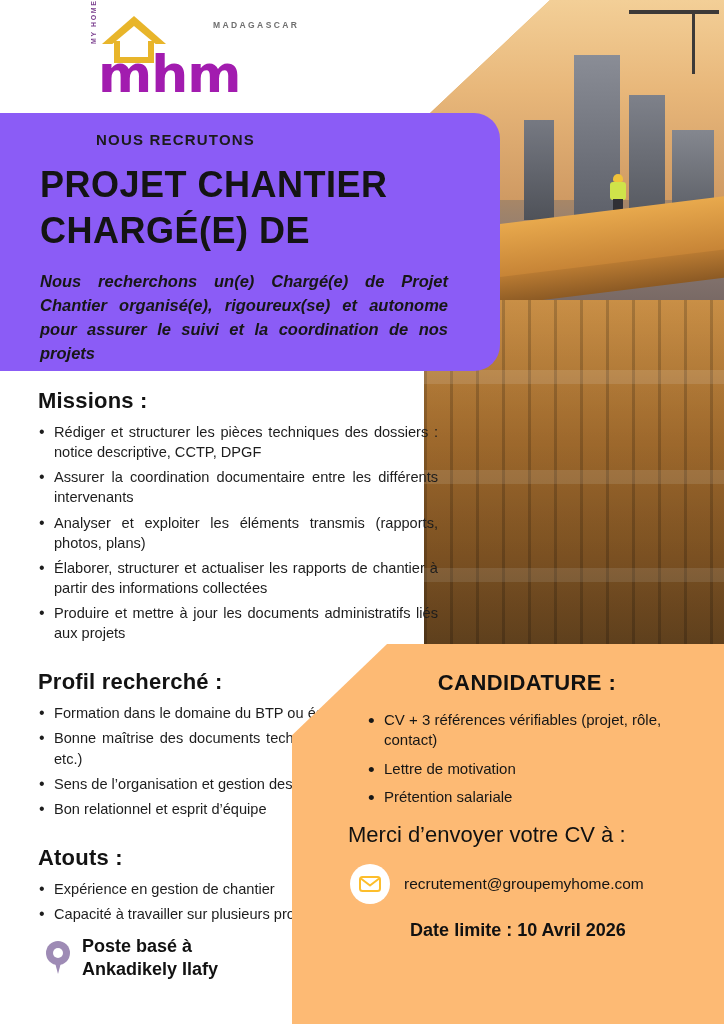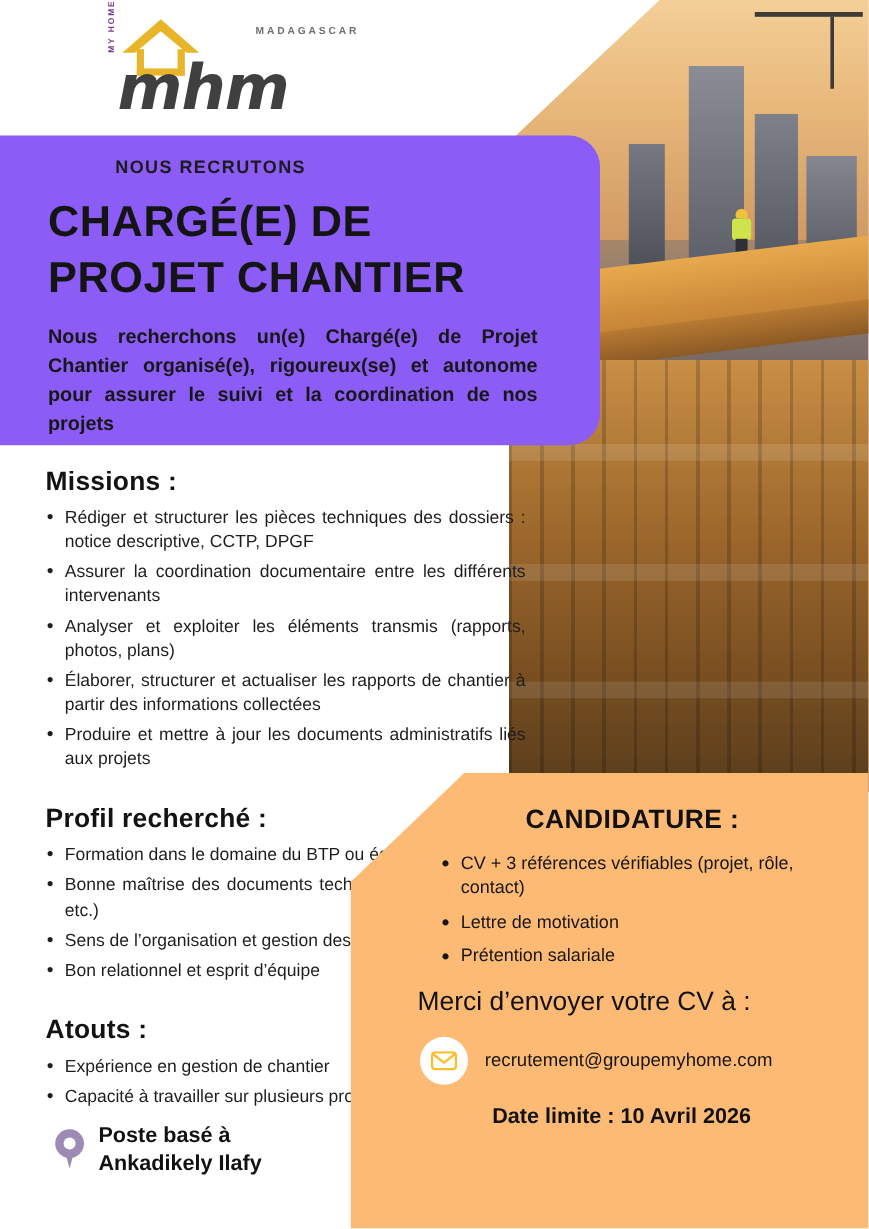--- a/index.html
+++ b/index.html
@@ -104,24 +104,23 @@
     transform: rotate(-90deg); transform-origin: left top;
     font-size: 7px; letter-spacing: 1.6px; color: #7b3f8f; font-weight: bold;
     white-space: nowrap;
   }
   .logo-mada {
     position: absolute; left: 148px; top: 6px;
     font-size: 8.5px; letter-spacing: 2.4px; color: #6f6f6f; font-weight: bold; padding-left: 13px;
   }
   .logo-mhm {
     position: absolute; left: 46px; top: 34px;
-    font-size: 52px; font-weight: 800; color: #404040; letter-spacing: -1px;
+    font-size: 52px; font-weight: 800; color: #a21caf; letter-spacing: -1px;
     line-height: 1;
     font-family: "DejaVu Sans", sans-serif;
-    font-style: italic;
   }
 
   
   .header-panel {
     position: absolute; left: 0; top: 113px;
     width: 500px; height: 258px;
     background: #8b5cf6;
     border-top-right-radius: 26px;
     border-bottom-right-radius: 26px;
     padding: 18px 40px 14px 40px;
@@ -130,21 +129,21 @@
     font-size: 15px; font-weight: 800; letter-spacing: 1.2px; color: #1b1b1b;
     margin-left: 56px;
   }
   .job-title {
     margin-top: 14px;
     font-size: 36px; font-weight: 800; color: #141414; letter-spacing: .5px;
     line-height: 1.28;
   }
   .intro {
     margin-top: 16px;
-    font-size: 16.5px; font-weight: 600; color: #171717;
+    font-size: 16.5px; font-style: italic; font-weight: 600; color: #171717;
     line-height: 1.45; text-align: justify; width: 408px;
   }
 
   
   .content {
     position: absolute; left: 38px; top: 388px; width: 400px;
   }
   h2.section {
     font-size: 22px; font-weight: 800; color: #131313;
     margin-bottom: 8px; letter-spacing: .2px;
@@ -257,22 +256,22 @@
       <div class="body"></div>
     </div>
     <div class="logo-myhome">MY HOME</div>
     <div class="logo-mada">MADAGASCAR</div>
     <div class="logo-mhm">mhm</div>
   </div>
 
   <div class="header-panel">
     <div class="kicker">NOUS RECRUTONS</div>
     <div class="job-title">
+      <div>PROJET CHANTIER</div>
       <div>CHARGÉ(E) DE</div>
-      <div>PROJET CHANTIER</div>
     </div>
     <div class="intro">Nous recherchons un(e) Chargé(e) de Projet Chantier organisé(e), rigoureux(se) et autonome pour assurer le suivi et la coordination de nos projets</div>
   </div>
 
   <div class="content">
 
     <h2 class="section">Missions :</h2>
     <ul class="bullets">
       <li>Rédiger et structurer les pièces techniques des dossiers : notice descriptive, CCTP, DPGF</li>
       <li>Assurer la coordination documentaire entre les différents intervenants</li>

